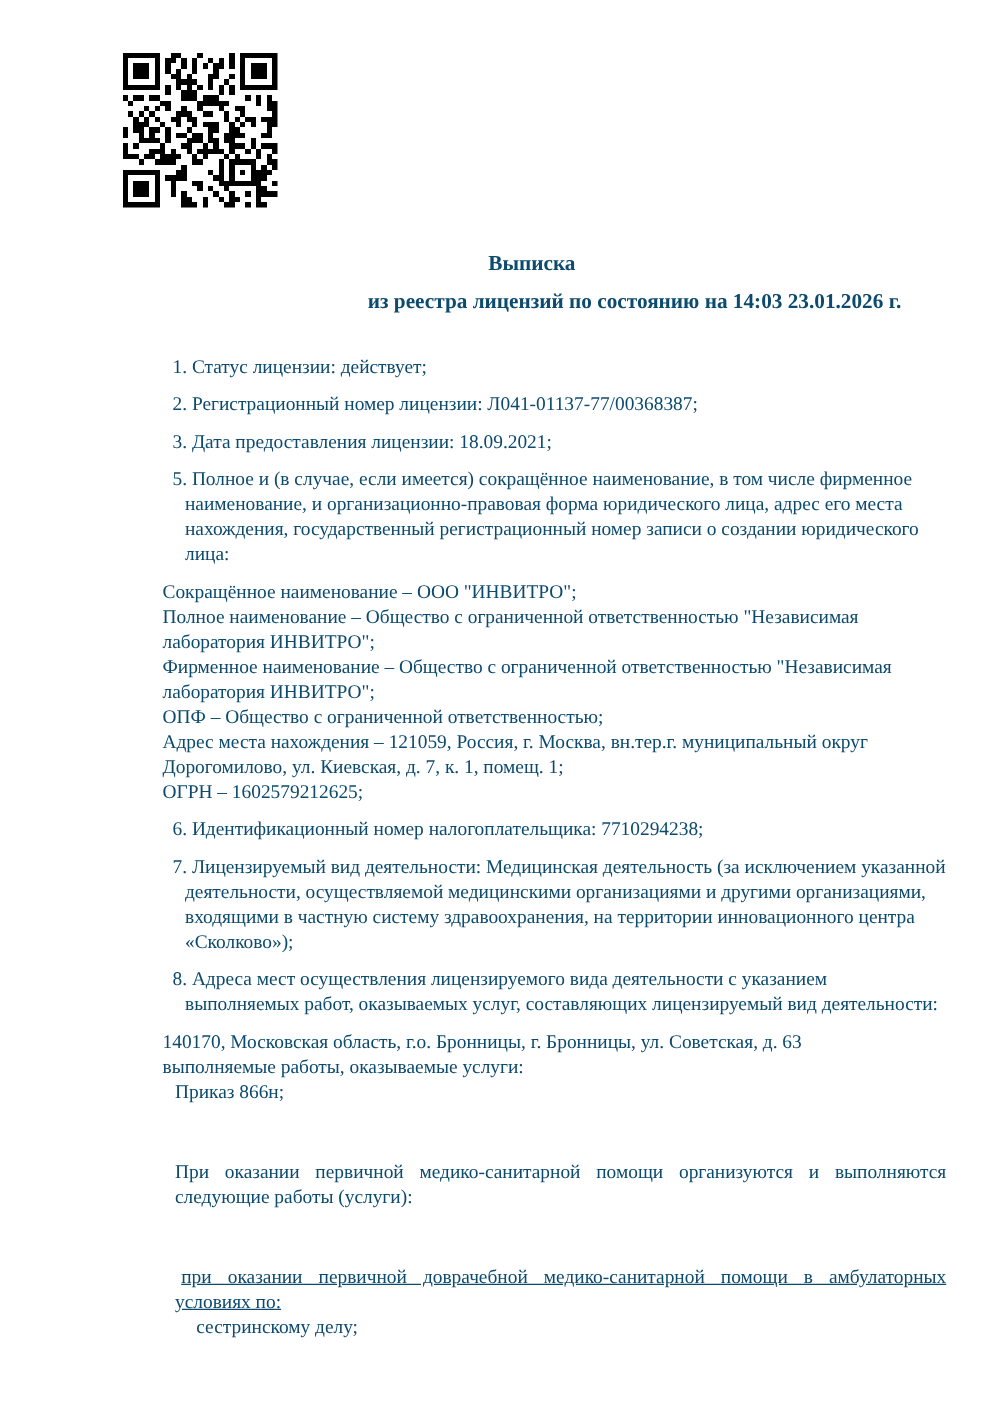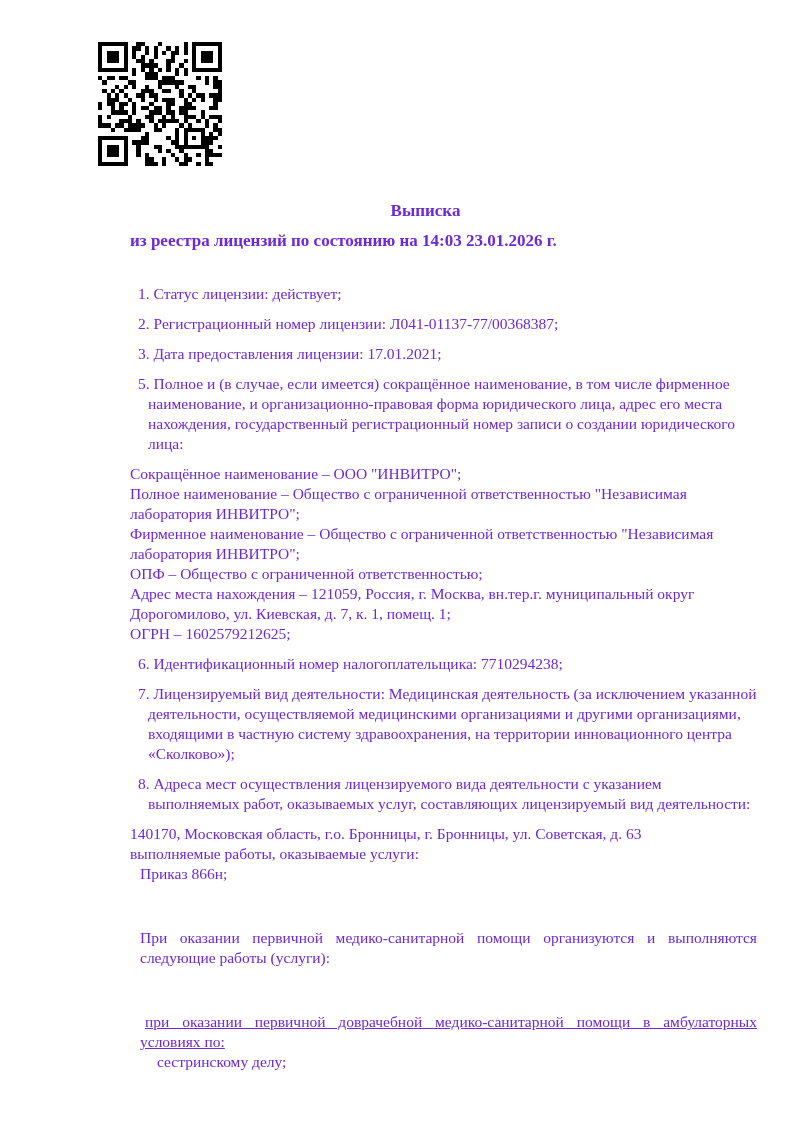--- a/index.html
+++ b/index.html
@@ -1,21 +1,21 @@
 <!DOCTYPE html>
 <html><head>
 <meta charset="utf-8">
 <style>
   html, body { margin: 0; padding: 0; background: #ffffff; }
   .page {
     position: relative;
     width: 790px;
     height: 1121px;
     background: #ffffff;
-    color: #6d28d9;
+    color: #0c4a6e;
     font-family: "Liberation Serif", "DejaVu Serif", serif;
     font-size: 15.5px;
     line-height: 20px;
     overflow: hidden;
   }
   .qr {
     position: absolute;
     left: 98px;
     top: 42px;
     width: 124px;
@@ -32,21 +32,21 @@
     font-weight: bold;
     font-size: 17px;
     line-height: 21px;
     text-align: center;
     margin: 200px 0 0 0;
   }
   .subtitle {
     font-weight: bold;
     font-size: 17px;
     line-height: 21px;
-    text-align: left;
+    text-align: right;
     margin: 9px 0 33px 0;
   }
   .p { margin: 0 0 10px 0; }
   .item { padding-left: 18px; text-indent: -10px; }
   .tight { margin-bottom: 0; }
   .ind1 { padding-left: 10px; }
   .ind2 { padding-left: 10px; text-indent: 5px; text-decoration: underline; }
   .ind3 { padding-left: 27px; }
   .justify { text-align: justify; margin-top: 44px; }
 </style>
@@ -449,21 +449,21 @@
     </svg>
 
   <div class="content">
     <div class="header">
       <div class="title">Выписка</div>
       <div class="subtitle">из реестра лицензий по состоянию на 14:03 23.01.2026 г.</div>
     </div>
     <div id="paragraphs">
         <div class="p item">1. Статус лицензии: действует;</div>
         <div class="p item">2. Регистрационный номер лицензии: Л041-01137-77/00368387;</div>
-        <div class="p item">3. Дата предоставления лицензии: 17.01.2021;</div>
+        <div class="p item">3. Дата предоставления лицензии: 18.09.2021;</div>
         <div class="p item">5. Полное и (в случае, если имеется) сокращённое наименование, в том числе фирменное наименование, и организационно-правовая форма юридического лица, адрес его места нахождения, государственный регистрационный номер записи о создании юридического лица:</div>
         <div class="p block tight">Сокращённое наименование – ООО "ИНВИТРО";</div>
         <div class="p block tight">Полное наименование – Общество с ограниченной ответственностью "Независимая лаборатория ИНВИТРО";</div>
         <div class="p block tight">Фирменное наименование – Общество с ограниченной ответственностью "Независимая лаборатория ИНВИТРО";</div>
         <div class="p block tight">ОПФ – Общество с ограниченной ответственностью;</div>
         <div class="p block tight">Адрес места нахождения – 121059, Россия, г. Москва, вн.тер.г. муниципальный округ Дорогомилово, ул. Киевская, д. 7, к. 1, помещ. 1;</div>
         <div class="p block">ОГРН – 1602579212625;</div>
         <div class="p item">6. Идентификационный номер налогоплательщика: 7710294238;</div>
         <div class="p item">7. Лицензируемый вид деятельности: Медицинская деятельность (за исключением указанной деятельности, осуществляемой медицинскими организациями и другими организациями, входящими в частную систему здравоохранения, на территории инновационного центра «Сколково»);</div>
         <div class="p item">8. Адреса мест осуществления лицензируемого вида деятельности с указанием выполняемых работ, оказываемых услуг, составляющих лицензируемый вид деятельности:</div>

